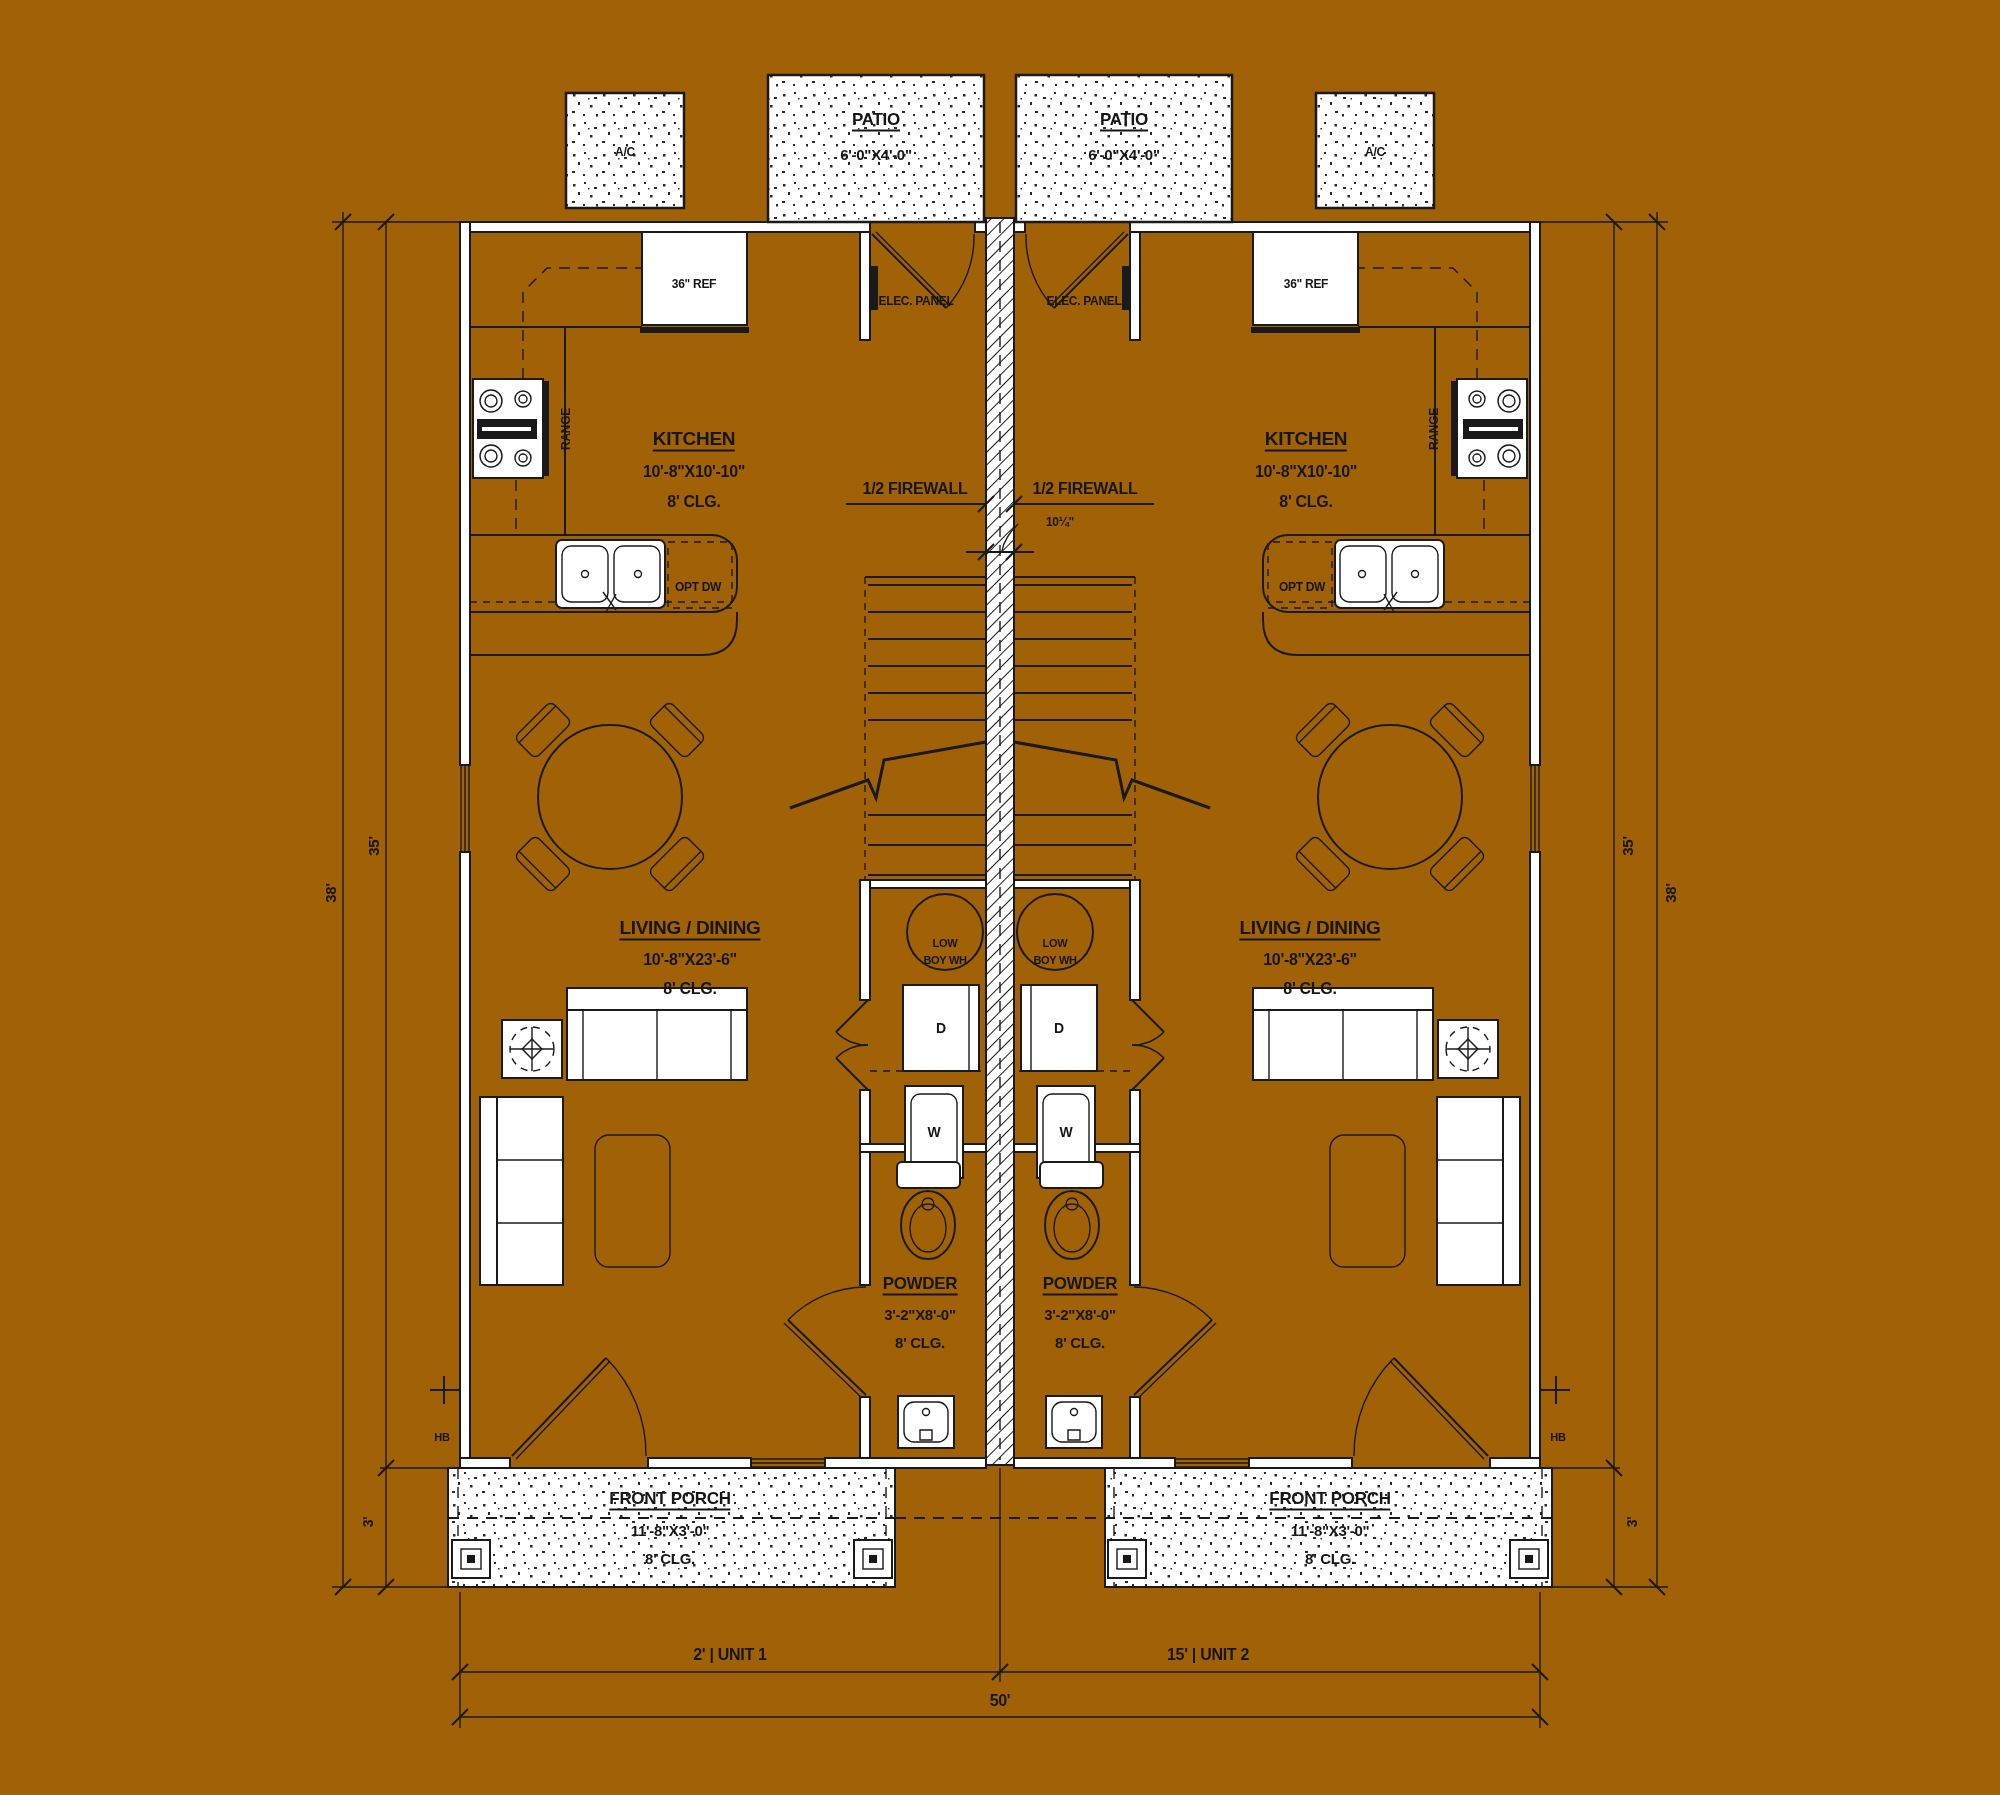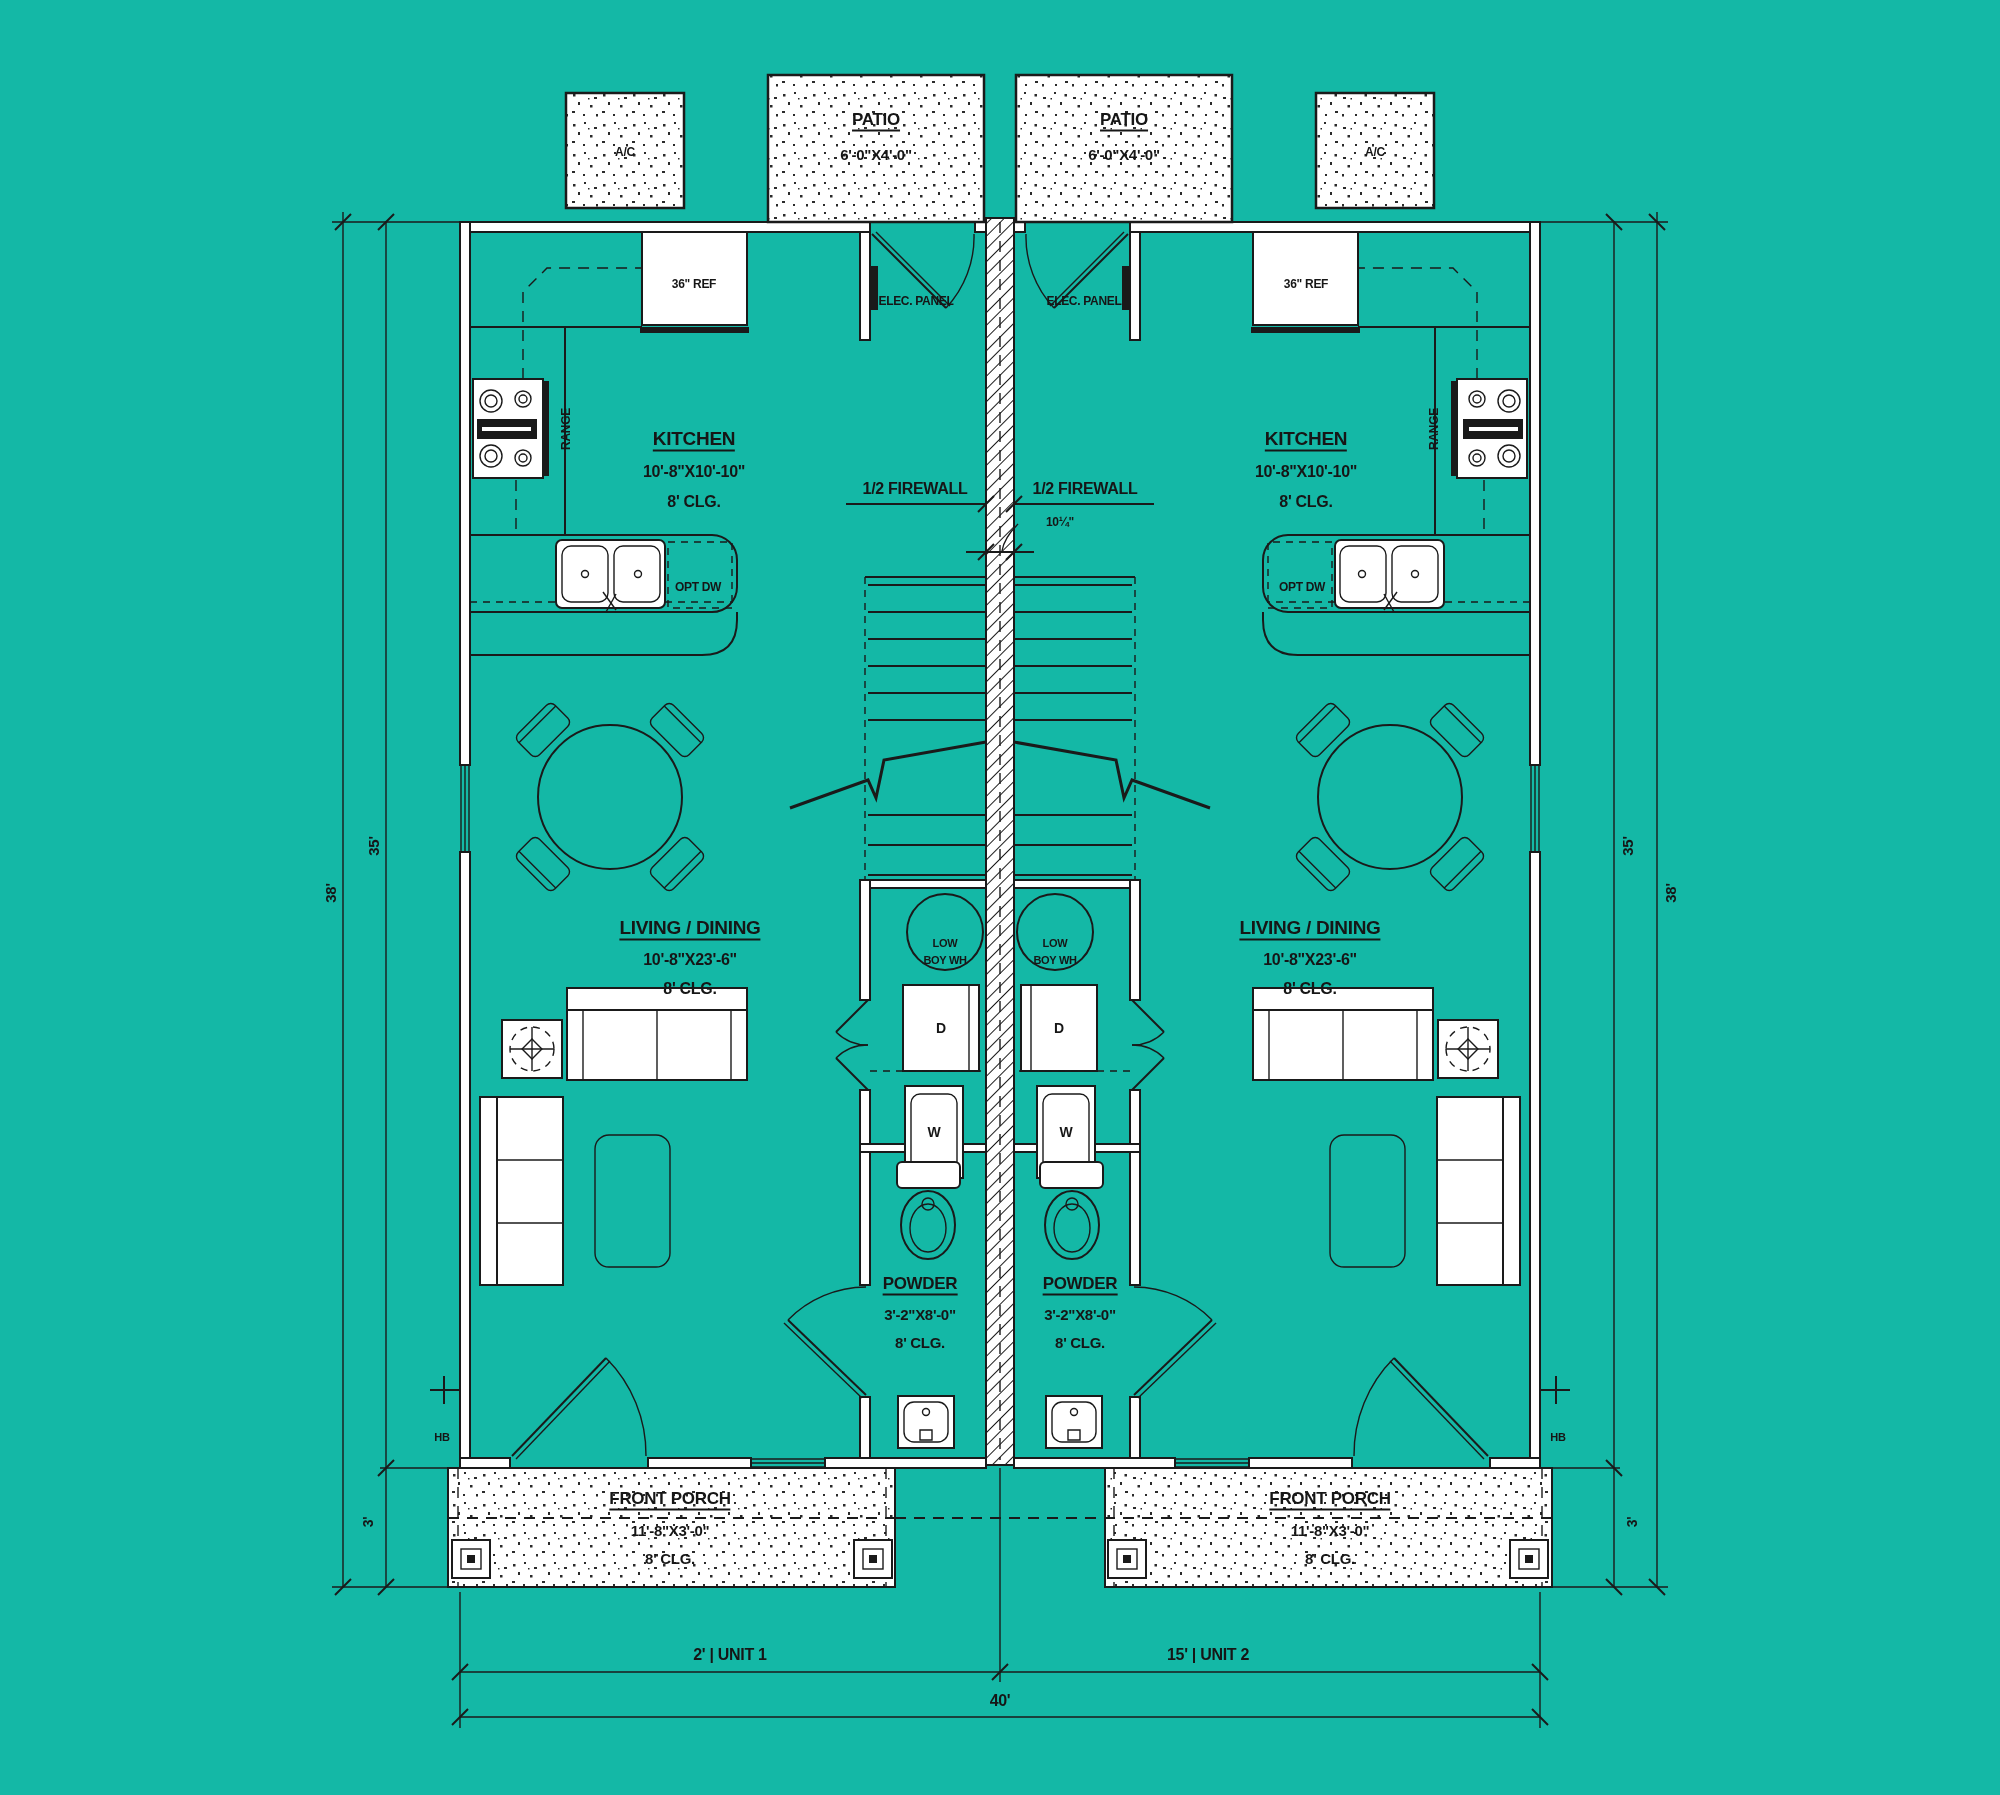--- a/index.html
+++ b/index.html
@@ -1,16 +1,16 @@
 <!DOCTYPE html>
 <html><head>
 <meta charset="utf-8">
 <style>
   html,body{margin:0;padding:0;background:#ffffff;}
-  #plan{position:relative;width:2000px;height:1795px;background:#14b8a6;overflow:hidden;
+  #plan{position:relative;width:2000px;height:1795px;background:#a16207;overflow:hidden;
         font-family:"Liberation Sans", sans-serif;}
   #plan svg{position:absolute;left:0;top:0;}
   .lbl{position:absolute;transform:translate(-50%,-50%);font-weight:bold;color:#161616;
        white-space:nowrap;letter-spacing:-0.3px;line-height:1;text-align:center;}
   .rot{transform:translate(-50%,-50%) rotate(-90deg);}
   .u{border-bottom:2.5px solid #161616;padding-bottom:2px;}
   .s11{font-size:11px;margin-top:20px;} .s12{font-size:12px;}
   .s14{font-size:14px;} .s15{font-size:15px;} .s16{font-size:16px;}
   .s17{font-size:17px;} .s19{font-size:19px;}
   
@@ -345,15 +345,15 @@
 <div class="lbl s15" style="left:1080px;top:1342px">8' CLG.</div>
 <div class="lbl s11" style="left:1558px;top:1417px">HB</div>
 <div class="lbl u s17" style="left:1330px;top:1500px">FRONT PORCH</div>
 <div class="lbl s15" style="left:1330px;top:1530px">11'-8"X3'-0"</div>
 <div class="lbl s15" style="left:1330px;top:1558px">8' CLG.</div>
 <div class="lbl rot s15" style="left:1670px;top:893px">38'</div>
 <div class="lbl rot s15" style="left:1627px;top:846px">35'</div>
 <div class="lbl rot s14" style="left:1632px;top:1522px">3'</div>
 <div class="lbl s16" style="left:1208px;top:1655px">15' | UNIT 2</div>
 
-<div class="lbl s16" style="left:1000px;top:1701px">40'</div>
+<div class="lbl s16" style="left:1000px;top:1701px">50'</div>
 
 </div>
 
 </body></html>

